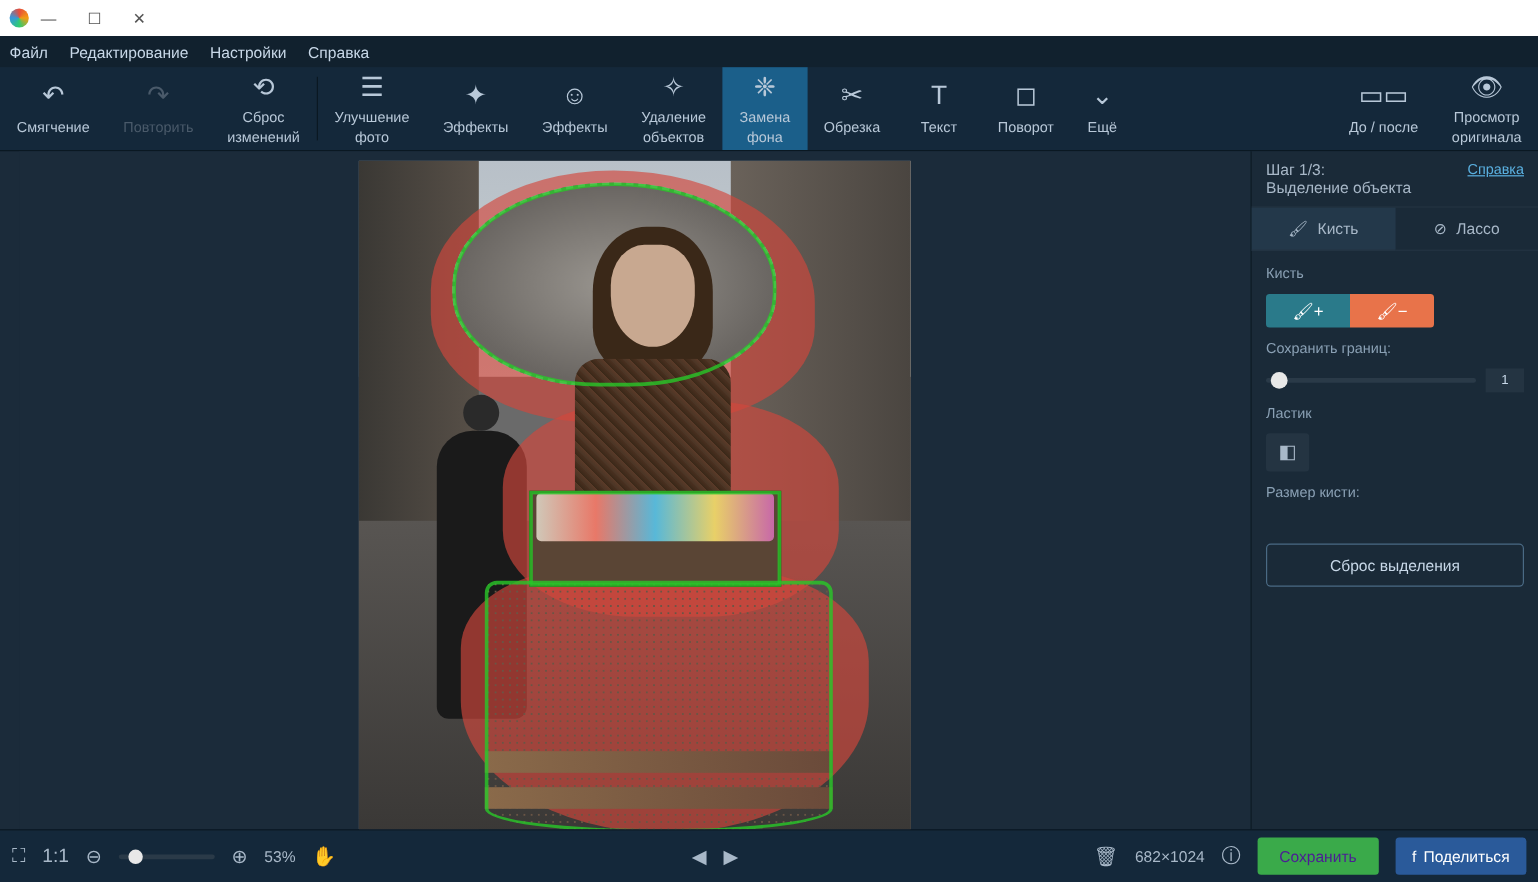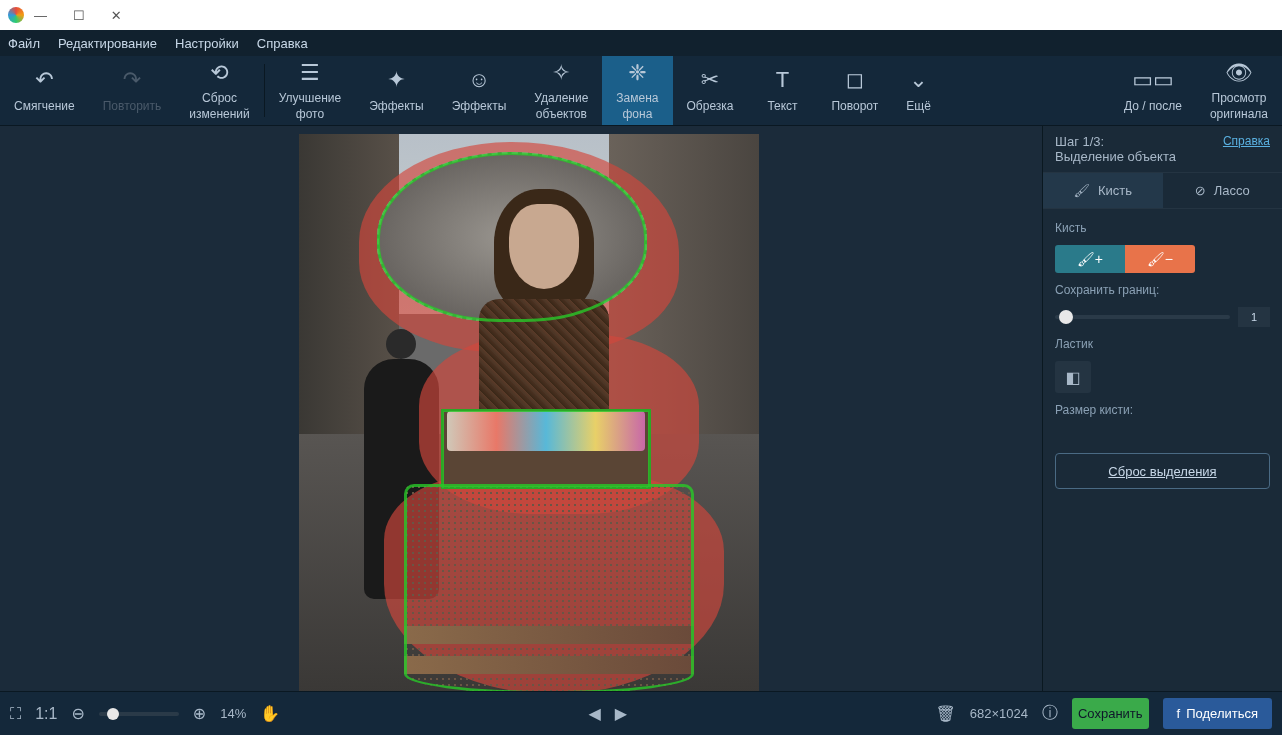--- a/index.html
+++ b/index.html
@@ -50,30 +50,30 @@
 .label { color: #8aa0b4; font-size: 12px; }
 .mode-btns { display: flex; gap: 0; }
 .mode-btn { width: 70px; height: 28px; display: flex; align-items: center; justify-content: center; cursor: pointer; font-size: 14px; }
 .mode-add { background: #2a7a8a; color: #fff; border-radius: 3px 0 0 3px; }
 .mode-sub { background: #e8734a; color: #fff; border-radius: 0 3px 3px 0; }
 .slider-row { display: flex; align-items: center; gap: 8px; }
 .slider-track { flex: 1; height: 4px; background: #2a3a48; position: relative; border-radius: 2px; cursor: pointer; }
 .slider-thumb { position: absolute; top: -5px; width: 14px; height: 14px; background: #e8e8e8; border-radius: 50%; }
 .slider-val { width: 32px; height: 20px; background: #243442; text-align: center; font-size: 11px; line-height: 20px; color: #c8d8e8; }
 .eraser-btn { width: 36px; height: 32px; background: #243442; display: flex; align-items: center; justify-content: center; cursor: pointer; border-radius: 3px; font-size: 16px; }
-.wide-btn { width: 100%; height: 36px; border-radius: 4px; display: flex; align-items: center; justify-content: center; font-size: 13px; cursor: pointer; text-decoration: underline; }
+.wide-btn { width: 100%; height: 36px; border-radius: 4px; display: flex; align-items: center; justify-content: center; font-size: 13px; cursor: pointer; }
 .btn-outline { border: 1px solid #4a6a84; background: transparent; color: #c8d8e8; }
 .btn-primary { background: #2aa87a; color: #fff; border: none; }
 .bottombar { height: 44px; background: #14283a; display: flex; align-items: center; padding: 0 10px; font-size: 13px; gap: 14px; border-top: 1px solid #0a1822; }
 .bb-icon { cursor: pointer; font-size: 16px; color: #a8b8c8; }
 .zoom-slider { width: 80px; height: 4px; background: #2a3a48; position: relative; border-radius: 2px; }
 .zoom-thumb { position: absolute; left: 8px; top: -4px; width: 12px; height: 12px; background: #e8e8e8; border-radius: 50%; }
 .bb-center { flex: 1; display: flex; justify-content: center; gap: 14px; }
 .bb-right { display: flex; align-items: center; gap: 14px; }
-.save-btn { background: #3aaa4a; color: #0f172a; padding: 8px 6px; border-radius: 3px; cursor: pointer; font-size: 13px; }
+.save-btn { background: #3aaa4a; color: #4c1d95; padding: 8px 18px; border-radius: 3px; cursor: pointer; font-size: 13px; }
 .share-btn { background: #2a5a9a; color: #fff; padding: 8px 14px; border-radius: 3px; cursor: pointer; font-size: 13px; display: flex; gap: 6px; align-items: center; }
 </style>
 </head>
 <body>
 
 <div class="titlebar">
   <div class="logo"></div>
   <div class="win-btns">
     <span class="win-btn">—</span>
     <span class="win-btn">☐</span>
@@ -234,21 +234,21 @@
 </div>
 
 <div class="bottombar">
   <span class="bb-icon">⛶</span>
   <span class="bb-icon">1:1</span>
   <span class="bb-icon">⊖</span>
   <div class="zoom-slider">
       <div class="zoom-thumb"></div>
     </div>
   <span class="bb-icon">⊕</span>
-  <span>14%</span>
+  <span>53%</span>
   <span class="bb-icon">✋</span>
   <div class="bb-center">
     <span class="bb-icon">◀</span>
     <span class="bb-icon">▶</span>
   </div>
   <div class="bb-right">
     <span class="bb-icon">🗑</span>
     <span>682×1024</span>
     <span class="bb-icon">ⓘ</span>
     <div class="save-btn">Сохранить</div>

